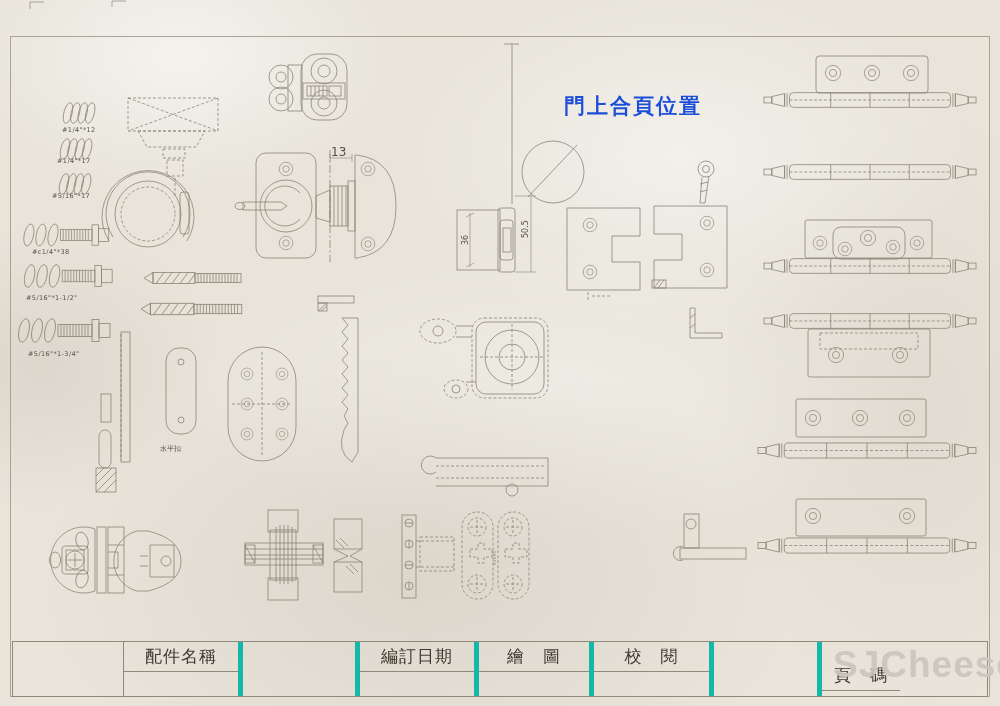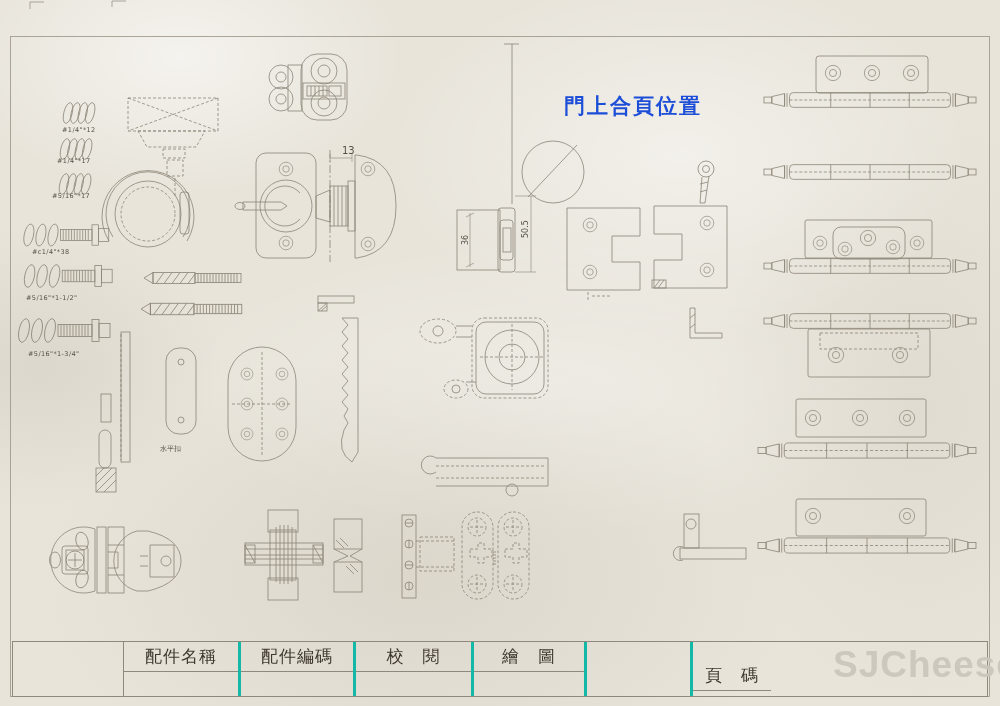--- a/index.html
+++ b/index.html
@@ -26,21 +26,21 @@
   .dim{position:absolute;color:#555046;font-size:8px;font-family:"DejaVu Sans", sans-serif;white-space:nowrap;}
   .rot{transform:rotate(-90deg);transform-origin:left top;}
   .note{position:absolute;left:564px;top:92px;font-size:21px;font-weight:bold;
         color:#1d4ed8;letter-spacing:2px;white-space:nowrap;}
   .cjk-s{position:absolute;font-size:7px;color:#555046;white-space:nowrap;}
   .wm{position:absolute;left:833px;top:644px;font-size:37px;font-weight:bold;
       color:#cbc6bb;opacity:.92;letter-spacing:1px;z-index:9;font-family:"Liberation Sans", sans-serif;}
   .tb{position:absolute;left:12px;top:641px;width:974px;height:54px;display:flex;
       border:1px solid #8f887c;background:transparent;z-index:5;}
   .tb .c0{width:110px;border-right:1px solid #8f887c;}
-  .col{display:flex;flex-direction:column;border-right:3px solid #14b8a6;}
+  .col{display:flex;flex-direction:column;border-right:5px solid #14b8a6;}
   .col:last-child{border-right:none;margin-top:19px;}
   .col .hd{height:29px;border-bottom:1px solid #8f887c;display:flex;align-items:center;
            justify-content:center;font-size:17px;color:#3e382e;letter-spacing:1px;white-space:nowrap;}
   .col .vl{flex:1;}
 </style>
 </head>
 <body>
 
 <div>
 <svg width="1000" height="706" viewBox="0 0 1000 706">
@@ -457,44 +457,47 @@
 
 <div class="note">門上合頁位置</div>
 
 <div class="lbl" style="left:62px;top:126px;">#1/4"*12</div>
 <div class="lbl" style="left:57px;top:157px;">#1/4"*17</div>
 <div class="lbl" style="left:52px;top:192px;">#5/16"*17</div>
 <div class="lbl" style="left:32px;top:248px;">#c1/4"*38</div>
 <div class="lbl" style="left:26px;top:294px;">#5/16"*1-1/2"</div>
 <div class="lbl" style="left:28px;top:350px;">#5/16"*1-3/4"</div>
 
-<div class="dim" style="left:342px;top:145px;font-size:10px;">13</div>
+<div class="dim" style="left:331px;top:145px;font-size:12px;">13</div>
 <div class="dim rot" style="left:461px;top:245px;">36</div>
 <div class="dim rot" style="left:521px;top:238px;">50.5</div>
 
 <div class="cjk-s" style="left:160px;top:444px;">水平扣</div>
 
 <div class="tb">
   <div class="c0"></div>
   <div class="col" style="width:114px;">
     <div class="hd">配件名稱</div>
     <div class="vl"></div>
   </div>
   <div class="col" style="width:112px;">
-    <div class="hd">配件編碼</div>
+    <div class="vl"></div>
+  </div>
+  <div class="col" style="width:114px;">
+    <div class="hd">編訂日期</div>
+    <div class="vl"></div>
+  </div>
+  <div class="col" style="width:110px;">
+    <div class="hd">繪　圖</div>
     <div class="vl"></div>
   </div>
   <div class="col" style="width:115px;">
     <div class="hd">校　閱</div>
     <div class="vl"></div>
   </div>
-  <div class="col" style="width:110px;">
-    <div class="hd">繪　圖</div>
-    <div class="vl"></div>
-  </div>
   <div class="col" style="width:103px;">
     <div class="vl"></div>
   </div>
   <div class="col" style="width:78px;">
     <div class="hd">頁　碼</div>
     <div class="vl"></div>
   </div>
 </div>
 
 <div class="wm">SJCheese</div>

